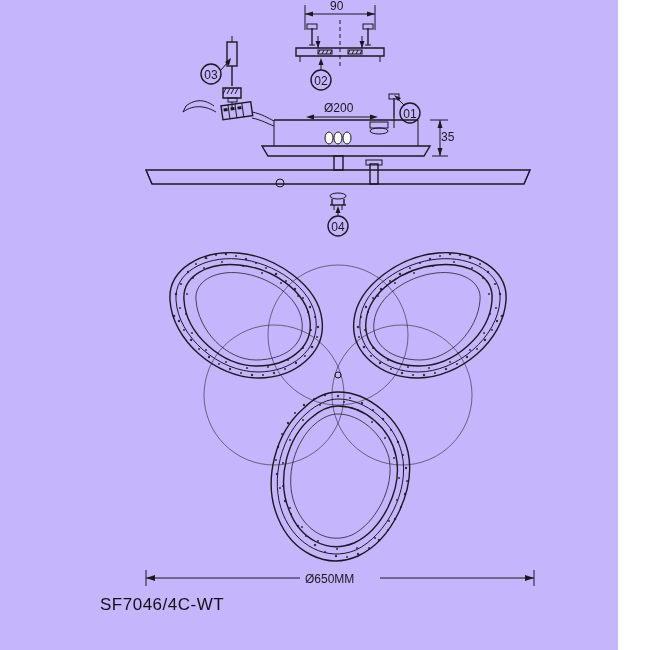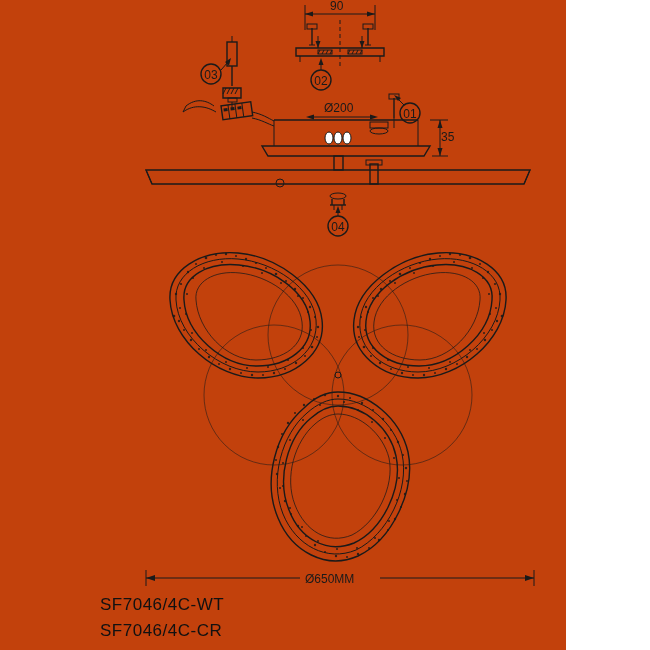--- a/index.html
+++ b/index.html
@@ -10,23 +10,23 @@
   body {
     width: 650px;
     height: 650px;
     font-family: "Liberation Sans", sans-serif;
     color: #1a1a1a;
     overflow: hidden;
     position: relative;
   }
   #sheet {
     position: relative;
-    width: 566px;
+    width: 618px;
     height: 650px;
-    background: #c2410c;
+    background: #c4b5fd;
   }
   svg#drawing {
     position: absolute;
     left: 0;
     top: 0;
     width: 650px;
     height: 650px;
   }
   .model-labels {
     position: absolute;
@@ -433,16 +433,15 @@
       <polygon class="fill-dark" points="534,578 525,575 525,581"></polygon>
       <line class="ln thin" x1="146" y1="570" x2="146" y2="586"></line>
       <line class="ln thin" x1="534" y1="570" x2="534" y2="586"></line>
     </g>
     <text class="txt-dim" x="305" y="583">Ø650MM</text>
 
   </svg>
 
   <div class="model-labels">
     <div>SF7046/4C-WT</div>
-    <div>SF7046/4C-CR</div>
   </div>
 
 </div>
 
 </body></html>

